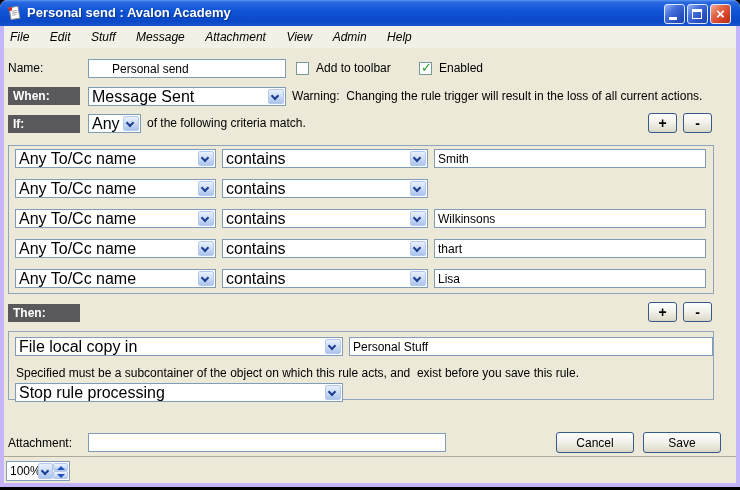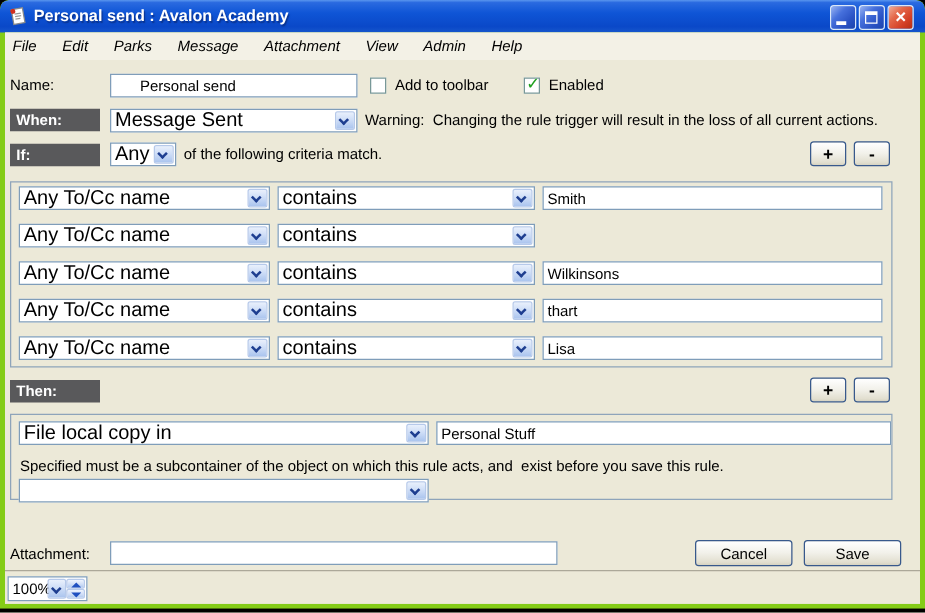--- a/index.html
+++ b/index.html
@@ -1,19 +1,19 @@
 <!DOCTYPE html>
 <html><head>
 <meta charset="utf-8">
 <style>
   html,body { margin:0; padding:0; background:#000; }
   * { box-sizing:border-box; }
   .window {
     position:relative; width:740px; height:487px;
-    background:#84cc16; border-radius:7px 7px 0 0; overflow:hidden;
+    background:#c4b5fd; border-radius:7px 7px 0 0; overflow:hidden;
     font-family:"Liberation Sans", sans-serif;
   }
   
   .titlebar {
     position:absolute; left:0; top:0; right:0; height:26px;
     background:linear-gradient(180deg,#5a96ee 0%,#2a6ae0 8%,#0f55d6 40%,#0a48c8 82%,#1656cc 100%);
     border-radius:7px 7px 0 0;
   }
   .win-icon { position:absolute; left:6px; top:5px; width:16px; height:16px; }
   .win-title {
@@ -100,21 +100,21 @@
     <span class="tbtn close" style="left:710px">
         <span class="glyph-close">×</span>
       </span>
   </div>
 
   <div class="client">
 
     <div class="menubar">
       <span>File</span>
       <span>Edit</span>
-      <span>Parks</span>
+      <span>Stuff</span>
       <span>Message</span>
       <span>Attachment</span>
       <span>View</span>
       <span>Admin</span>
       <span>Help</span>
     </div>
 
     <span class="label" style="left:4px; top:33px">Name:</span>
     <input class="tb" style="left: 84px; top: 33px; width: 198px; padding-left: 23px;" value="Personal send">
     <span class="cb-box" style="left:292px; top:36px"></span>
@@ -228,20 +228,21 @@
     <div class="group-box" style="left:4px; top:305px; width:706px; height:69px">
       <div class="combo" style="left:6px; top:5px; width:328px">
         <span class="txt">File local copy in</span>
         <span class="btn">
             <span class="chev"></span>
           </span>
       </div>
       <input class="tb" style="left: 340px; top: 5px; width: 364px;" value="Personal Stuff">
       <span class="label pre" style="left:7px; top:32px">Specified must be a subcontainer of the object on which this rule acts, and  exist before you save this rule.</span>
       <div class="combo" style="left:6px; top:51px; width:328px">
+        <span class="txt">Stop rule processing</span>
         <span class="btn">
             <span class="chev"></span>
           </span>
       </div>
     </div>
 
     <span class="label" style="left:4px; top:408px">Attachment:</span>
     <input class="tb" style="left: 84px; top: 407px; width: 358px;" value="">
     <button class="xp-btn cmd" style="left:552px; top:406px">Cancel</button>
     <button class="xp-btn cmd" style="left:639px; top:406px">Save</button>

